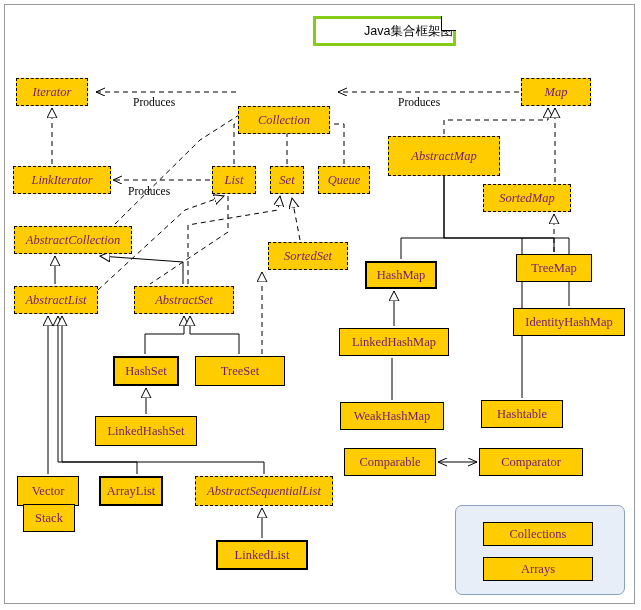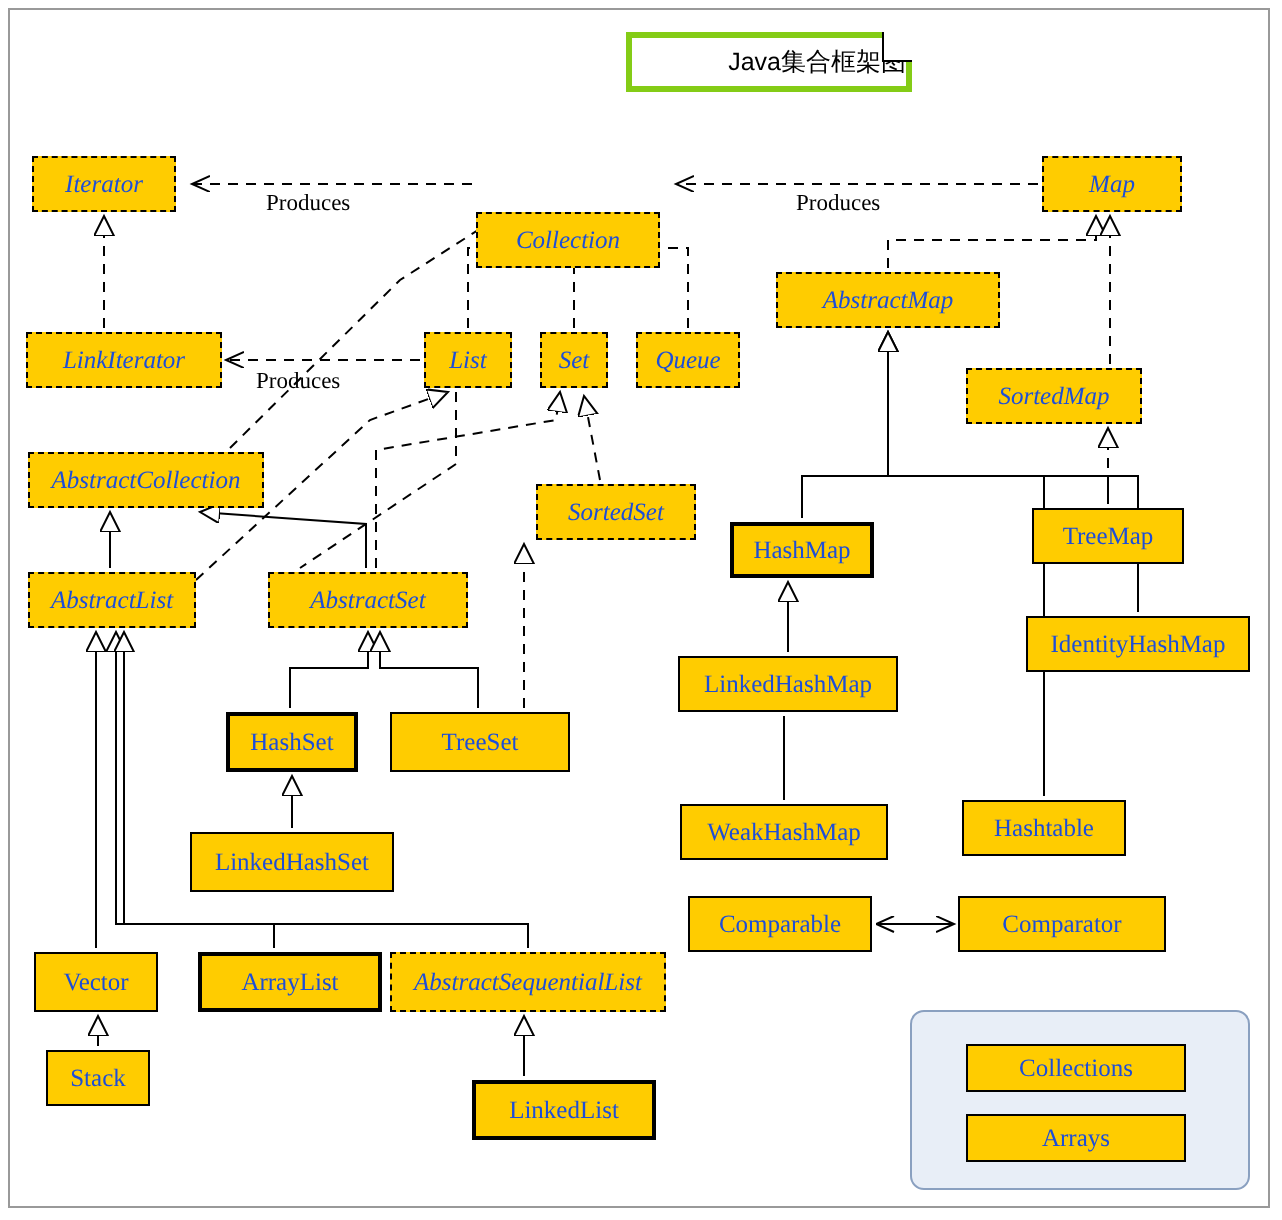--- a/index.html
+++ b/index.html
@@ -30,21 +30,21 @@
     left: 0;
     top: 0;
     width: 641px;
     height: 610px;
     pointer-events: none;
   }
   .node {
     position: absolute;
     background: #FFCC00;
     border: 1px solid #000000;
-    color: #1d4ed8;
+    color: #701a75;
     font-size: 12.5px;
     font-family: "Liberation Serif", serif;
     display: flex;
     align-items: center;
     justify-content: center;
     box-sizing: border-box;
     white-space: nowrap;
     text-align: center;
   }
   .node.dashed { border-style: dashed; font-style: italic; }
@@ -198,21 +198,21 @@
       </div>
       <div class="node dashed" style="left: 212px; top: 166px; width: 44px; height: 28px;">
         <span>List</span>
       </div>
       <div class="node dashed" style="left: 270px; top: 166px; width: 34px; height: 28px;">
         <span>Set</span>
       </div>
       <div class="node dashed" style="left: 318px; top: 166px; width: 52px; height: 28px;">
         <span>Queue</span>
       </div>
-      <div class="node dashed" style="left: 388px; top: 136px; width: 112px; height: 28px;">
+      <div class="node dashed" style="left: 388px; top: 136px; width: 112px; height: 40px;">
         <span>AbstractMap</span>
       </div>
       <div class="node dashed" style="left: 483px; top: 184px; width: 88px; height: 28px;">
         <span>SortedMap</span>
       </div>
       <div class="node dashed" style="left: 14px; top: 226px; width: 118px; height: 28px;">
         <span>AbstractCollection</span>
       </div>
       <div class="node dashed" style="left: 268px; top: 242px; width: 80px; height: 28px;">
         <span>SortedSet</span>
@@ -252,30 +252,30 @@
       </div>
       <div class="node" style="left: 344px; top: 448px; width: 92px; height: 28px;">
         <span>Comparable</span>
       </div>
       <div class="node" style="left: 479px; top: 448px; width: 104px; height: 28px;">
         <span>Comparator</span>
       </div>
       <div class="node" style="left: 17px; top: 476px; width: 62px; height: 30px;">
         <span>Vector</span>
       </div>
-      <div class="node bold" style="left: 99px; top: 476px; width: 92px; height: 30px;">
+      <div class="node bold" style="left: 99px; top: 476px; width: 64px; height: 30px;">
         <span>ArrayList</span>
       </div>
       <div class="node dashed" style="left: 195px; top: 476px; width: 138px; height: 30px;">
         <span>AbstractSequentialList</span>
       </div>
-      <div class="node" style="left: 23px; top: 525px; width: 52px; height: 28px;">
+      <div class="node" style="left: 23px; top: 504px; width: 52px; height: 28px;">
         <span>Stack</span>
       </div>
-      <div class="node bold" style="left: 216px; top: 540px; width: 92px; height: 30px; margin-left: 20px;">
+      <div class="node bold" style="left: 216px; top: 540px; width: 92px; height: 30px;">
         <span>LinkedList</span>
       </div>
       <div class="node" style="left: 483px; top: 522px; width: 110px; height: 24px;">
         <span>Collections</span>
       </div>
       <div class="node" style="left: 483px; top: 557px; width: 110px; height: 24px;">
         <span>Arrays</span>
       </div>
     </div>
   <div id="labels-layer">

